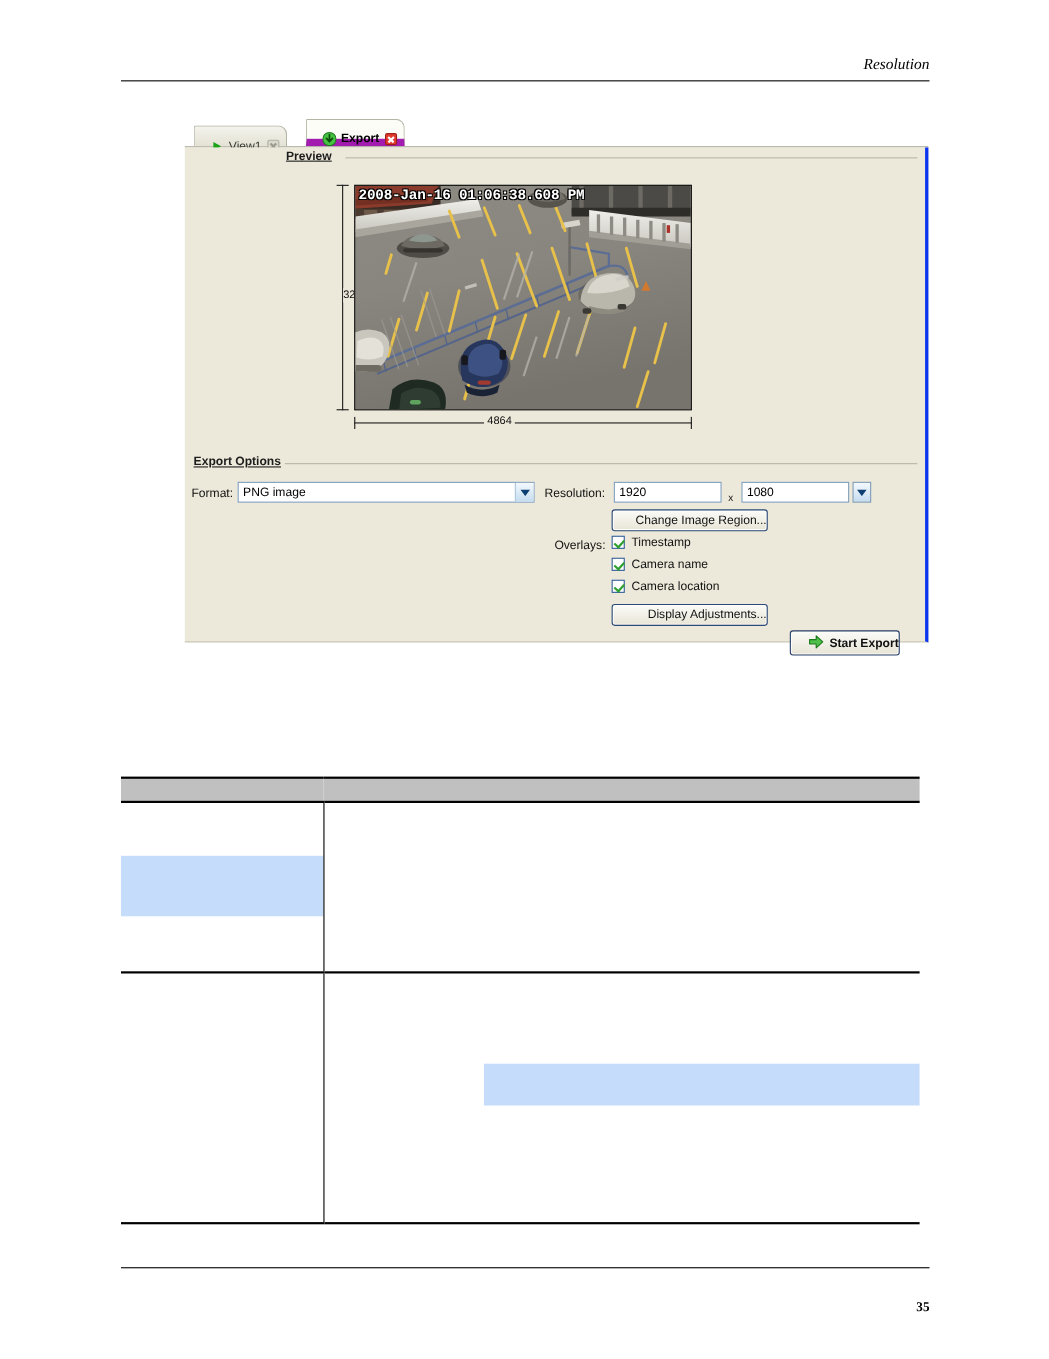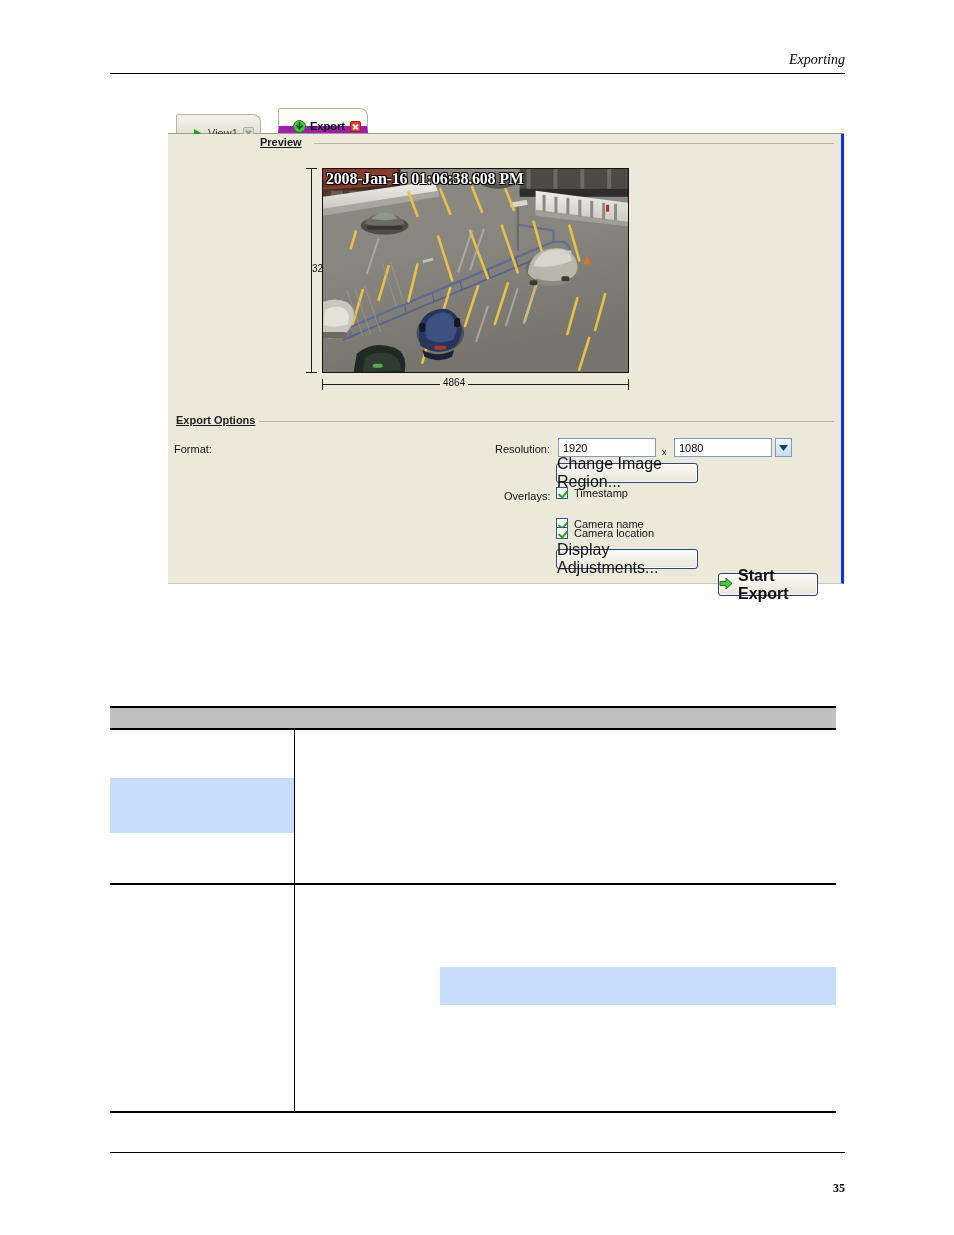--- a/index.html
+++ b/index.html
@@ -134,23 +134,23 @@
     left: 22px; top: 0;
     width: 307px; height: 205px;
     border: 1px solid #111;
     overflow: hidden;
     background: #7b7870;
   }
   .shot { position: absolute; inset: 0; }
   .overlay-ts {
     position: absolute;
     left: 3px; top: 1px;
-    font-family: Liberation Serif, serif;
+    font-family: Liberation Mono, monospace;
     font-weight: bold;
-    font-size: 16px;
+    font-size: 13px;
     color: #ffffff;
     text-shadow: 1px 1px 0 #000, -1px 1px 0 #000, 1px -1px 0 #000, -1px -1px 0 #000;
     white-space: nowrap;
     letter-spacing: -0.2px;
     z-index: 5;
     text-align: center;
   }
 
   
   .dim-v {
@@ -242,25 +242,25 @@
     align-items: center;
     justify-content: center;
   }
 
   .btn {
     position: absolute;
     height: 20px;
     background: linear-gradient(to bottom, #fbfbf8, #e8e5d6);
     border: 1px solid #2b4a7a;
     border-radius: 3px;
-    font-size: 16px;
+    font-size: 11px;
     color: #111;
     display: flex;
     align-items: center;
-    justify-content: center;
+    justify-content: flex-end;
     gap: 5px;
     box-shadow: inset 0 0 0 1px #fdfdfb;
   }
   .btn.primary {
     font-weight: bold;
     border: 1px solid #27406b;
   }
 
   .chk-row {
     position: absolute;
@@ -332,21 +332,21 @@
     font-size: 12px;
     padding-top: 4px;
     color: #000;
     margin-top: 24px;
   }
 </style>
 </head>
 <body>
 
 <div class="doc-header">
-  <div class="doc-header-title">Exporting</div>
+  <div class="doc-header-title">Resolution</div>
   <div class="doc-header-rule"></div>
 </div>
 
 <div class="app-panel">
 
   <div class="tabstrip">
 
     <div class="tab inactive">
       <span class="tab-icon">
         <svg width="12" height="12" viewBox="0 0 12 12">
@@ -540,20 +540,28 @@
       </div>
 
       <div class="dim-h"></div>
       <div class="dim-h-label">4864</div>
     </div>
 
     <div class="group-label" style="left:4px; top:280px;">Export Options</div>
     <div class="group-rule" style="left:90px; top:287px; width:576px;"></div>
 
     <div class="row-label" style="left:6px; top:309px;">Format:</div>
+    <div class="combo" style="left:48px; top:304px; width:270px;">
+      <span class="value">PNG image</span>
+      <span class="arrow">
+        <svg width="9" height="6" viewBox="0 0 9 6">
+            <polygon points="0,0 9,0 4.5,6" fill="#0e3f73"></polygon>
+          </svg>
+      </span>
+    </div>
 
     <div class="row-label" style="left:327px; top:309px;">Resolution:</div>
     <div class="textbox" style="left:390px; top:304px; width:98px;">
       <span class="value">1920</span>
     </div>
     <div class="row-label" style="left:494px; top:313px; font-size:9px;">x</div>
     <div class="textbox" style="left:506px; top:304px; width:98px;">
       <span class="value">1080</span>
     </div>
     <div class="spin-arrow" style="left:607px; top:304px;">
@@ -566,21 +574,21 @@
       <span>Change Image Region...</span>
     </div>
 
     <div class="row-label" style="left:336px; top:356px;">Overlays:</div>
 
     <div class="chk-row" style="left:388px; top:353px;">
       <span class="chk"></span>
       <span>Timestamp</span>
     </div>
 
-    <div class="chk-row" style="left:388px; top:373px;margin-top:11px;">
+    <div class="chk-row" style="left:388px; top:373px;">
       <span class="chk"></span>
       <span>Camera name</span>
     </div>
 
     <div class="chk-row" style="left:388px; top:393px;">
       <span class="chk"></span>
       <span>Camera location</span>
     </div>
 
     <div class="btn" style="left:388px; top:415px; width:142px;">

